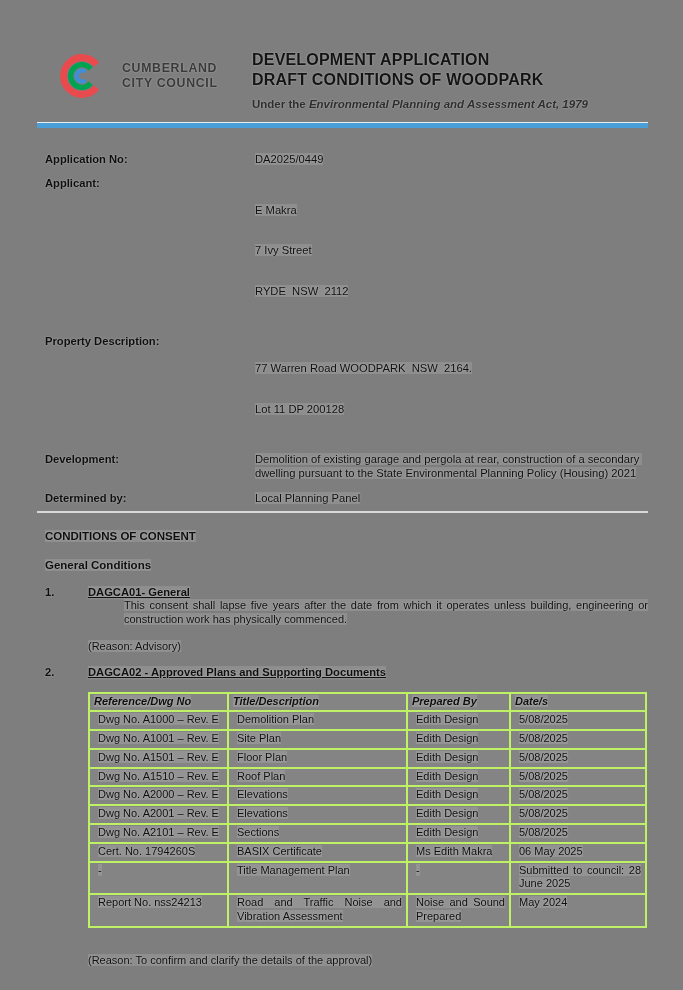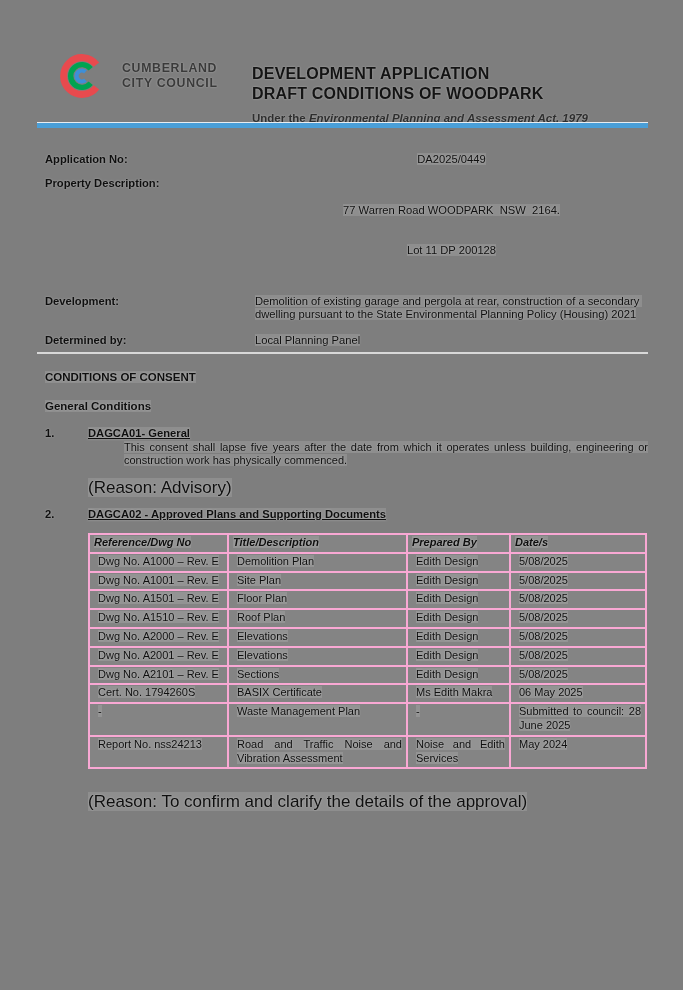--- a/index.html
+++ b/index.html
@@ -9,52 +9,52 @@
     font-family:"Liberation Sans", sans-serif; color:#0f0f0f;
     text-shadow:0 0 2px rgba(255,255,255,0.40);
   }
   .band { background:rgba(255,255,255,0.13); box-decoration-break:clone; -webkit-box-decoration-break:clone; }
 
   
   .logo-row { position:absolute; left:55px; top:42px; display:flex; align-items:center; }
   .logo-mark { width:54px; height:68px; display:block; }
   .logo-text { margin-left:13px; font-size:12.3px; font-weight:bold; letter-spacing:0.7px;
                color:#3a3a3a; line-height:15px; white-space:nowrap; }
-  .title-block { position:absolute; left:252px; top:64px; }
+  .title-block { position:absolute; left:252px; top:50px; }
   .doc-title { font-size:16px; font-weight:bold; letter-spacing:0.2px; line-height:19.5px; color:#141414; }
   .doc-subtitle { font-size:11.5px; font-weight:bold; color:#2e2e2e; margin-top:9px; }
   .doc-subtitle .it { font-style:italic; }
   .blue-rule { position:absolute; left:37px; top:122px; width:611px; height:5px;
                background:#4a9fd8; border-top:1px solid #e8edf1; }
 
   
   .content { position:absolute; left:45px; top:153px; width:603px; }
 
   .drow { display:grid; grid-template-columns:210px 1fr; margin-bottom:10px; }
   .dlabel { font-weight:bold; font-size:11.2px; line-height:13.5px; }
   .dvalue { font-size:11.2px; line-height:13.5px; white-space:pre-wrap; }
-  .dvalue .line { display:block;text-align:center; }
+  .dvalue .line { display:block; }
 
   .section-rule { height:2px; background:#d8d8d8; border:0; width:611px;
                   margin:5px 0 0 -8px; }
 
   .h-conditions, .h-general { font-size:11.5px; font-weight:bold; margin:17px 0 0 0; }
 
   .cond { display:grid; grid-template-columns:43px 1fr; margin-top:14px; }
   .cnum { font-weight:bold; font-size:11.2px; line-height:13.5px; }
   .ctitle { font-weight:bold; font-size:11.2px; line-height:13.5px; }
   .ctitle .band { text-decoration:underline; }
   .cpara { margin:0; font-size:11px; line-height:13.5px; text-align:justify;padding-left:36px; }
-  .creason { margin:13.5px 0 0 0; font-size:17px; line-height:13.5px; }
+  .creason { margin:13.5px 0 0 0; font-size:11px; line-height:13.5px; }
   .creason.after-table { margin-top:26px; }
 
   table.plans-table { border-collapse:collapse; table-layout:fixed; width:557px;
                       margin-top:12px; background:rgba(255,255,255,0.05); }
   .plans-table th, .plans-table td {
-    border:2px solid #f9a8d4; padding:1px 4px 2px 4px;
+    border:2px solid #bef264; padding:1px 4px 2px 4px;
     font-size:11px; line-height:13.8px; vertical-align:top;margin-top:41px;
   }
   .plans-table th { text-align:left; font-weight:bold; font-style:italic; }
   .plans-table td { text-align:justify;padding-left:8px; }
 </style>
 </head>
 <body>
 
 <div class="page">
 
@@ -78,20 +78,28 @@
 
   <div class="blue-rule"></div>
 
   <div class="content">
 
     <div class="drow">
       <div class="dlabel">Application No:</div>
       <div class="dvalue"><span class="line"><span class="band">DA2025/0449</span></span></div>
     </div>
 
+    <div class="drow">
+      <div class="dlabel">Applicant:</div>
+      <div class="dvalue">
+        <span class="line"><span class="band">E Makra</span></span>
+        <span class="line"><span class="band">7 Ivy Street</span></span>
+        <span class="line"><span class="band">RYDE  NSW  2112</span></span>
+      </div>
+    </div>
 
     <div class="drow">
       <div class="dlabel">Property Description:</div>
       <div class="dvalue">
         <span class="line"><span class="band">77 Warren Road WOODPARK  NSW  2164.</span></span>
         <span class="line"><span class="band">Lot 11 DP 200128</span></span>
       </div>
     </div>
 
     <div class="drow" style="margin-bottom:12px">
@@ -182,28 +190,28 @@
                 <td><span class="band">5/08/2025</span></td>
               </tr>
               <tr>
                 <td><span class="band">Cert. No. 1794260S</span></td>
                 <td><span class="band">BASIX Certificate</span></td>
                 <td><span class="band">Ms Edith Makra</span></td>
                 <td><span class="band">06 May 2025</span></td>
               </tr>
               <tr>
                 <td><span class="band">-</span></td>
-                <td><span class="band">Waste Management Plan</span></td>
+                <td><span class="band">Title Management Plan</span></td>
                 <td><span class="band">-</span></td>
                 <td><span class="band">Submitted to council: 28 June 2025</span></td>
               </tr>
               <tr>
                 <td><span class="band">Report No. nss24213</span></td>
                 <td><span class="band">Road and Traffic Noise and Vibration Assessment</span></td>
-                <td><span class="band">Noise and Edith Services</span></td>
+                <td><span class="band">Noise and Sound Prepared</span></td>
                 <td><span class="band">May 2024</span></td>
               </tr>
             </tbody>
         </table>
 
         <p class="creason after-table"><span class="band">(Reason: To confirm and clarify the details of the approval)</span></p>
       </div>
     </div>
 
   </div>

